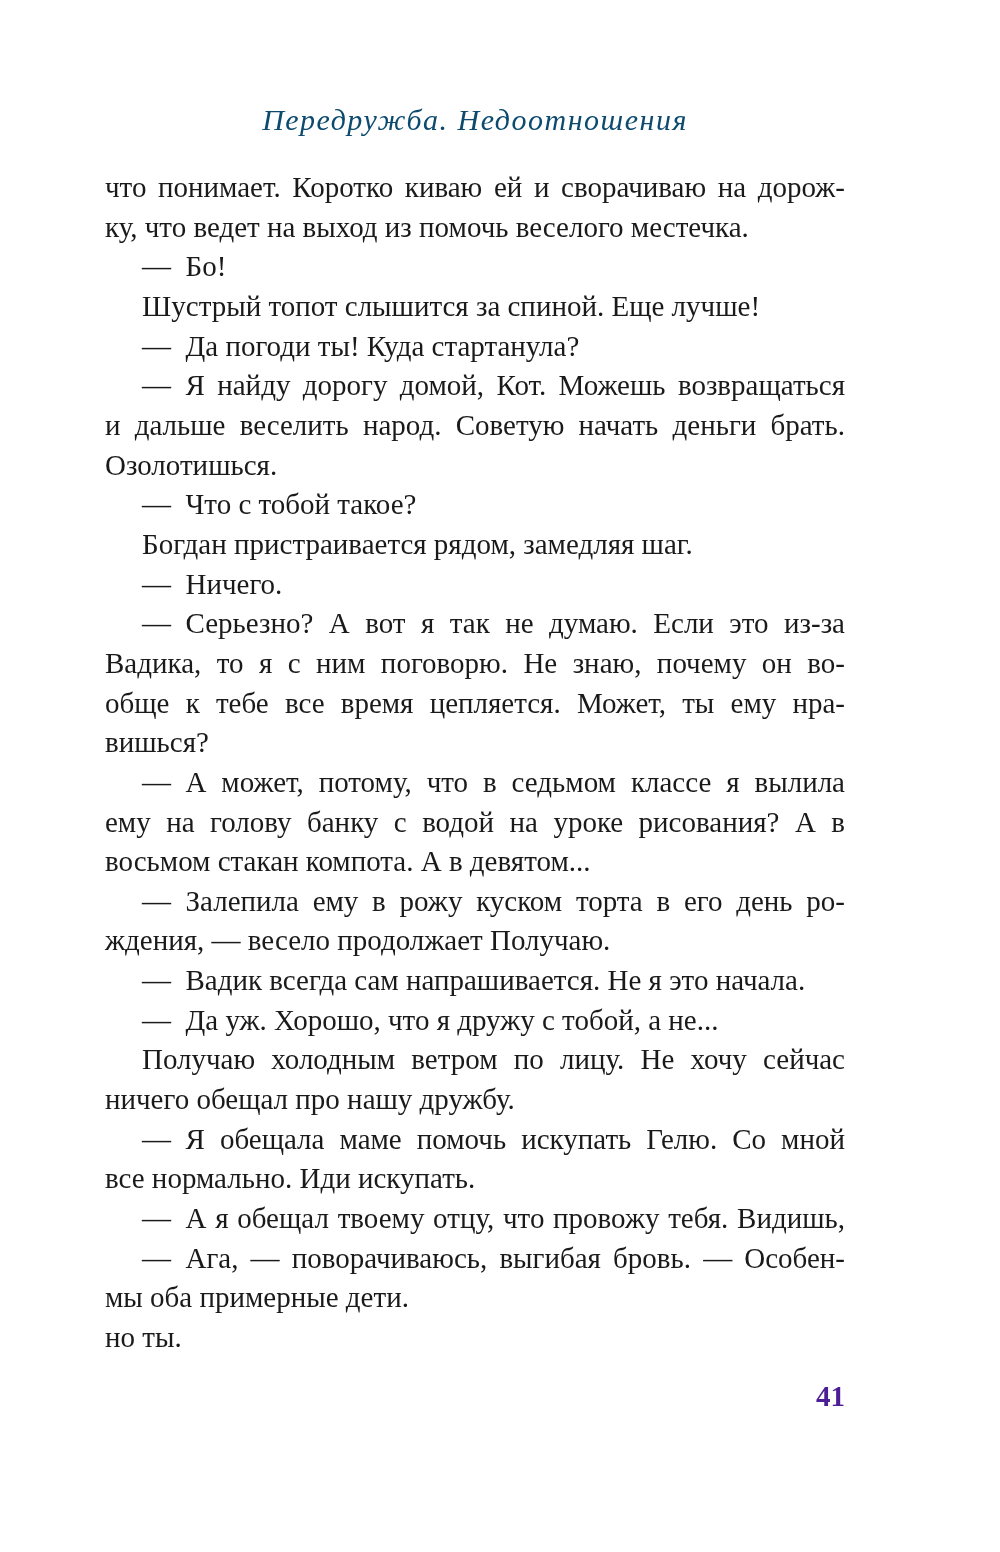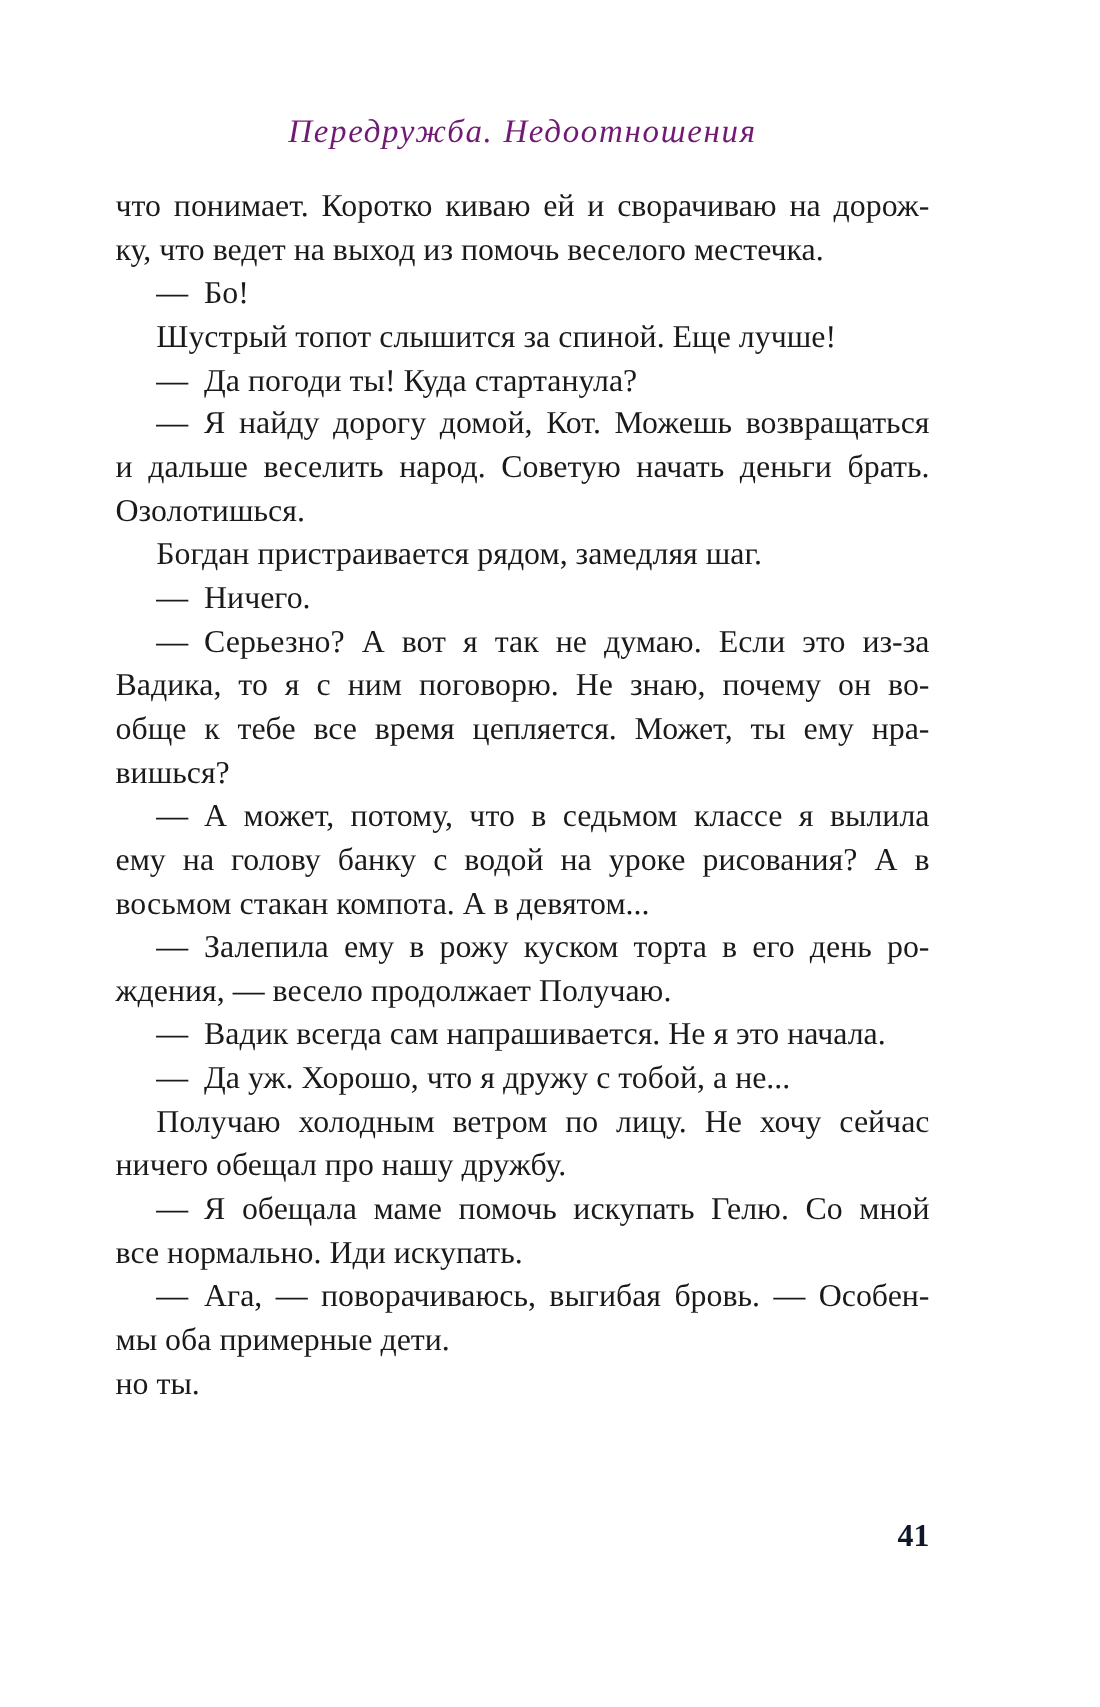--- a/index.html
+++ b/index.html
@@ -18,21 +18,21 @@
   }
   .running-header {
     position: absolute;
     top: 103px;
     left: 105px;
     width: 740px;
     text-align: center;
     font-style: italic;
     font-size: 30px;
     letter-spacing: 1.5px;
-    color: #701a75;
+    color: #0c4a6e;
     white-space: nowrap;
   }
   .text-block {
     position: absolute;
     top: 168px;
     left: 105px;
     width: 740px;
     font-size: 29px;
     line-height: 39.66px;
   }
@@ -47,54 +47,56 @@
     text-indent: 37px;
   }
   .page-number {
     position: absolute;
     top: 1380px;
     left: 105px;
     width: 740px;
     text-align: right;
     font-size: 29px;
     font-weight: 600;
-    color: #0f172a;
+    color: #4c1d95;
   }
 </style>
 </head>
 <body>
 
 <div class="book-page">
   <div class="running-header">Передружба. Недоотношения</div>
 
   <div class="text-block">
       <div class="text-line justify">что понимает. Коротко киваю ей и сворачиваю на дорож-</div>
       <div class="text-line">ку, что ведет на выход из помочь веселого местечка.</div>
       <div class="text-line indent">— Бо!</div>
       <div class="text-line indent">Шустрый топот слышится за спиной. Еще лучше!</div>
       <div class="text-line indent">— Да погоди ты! Куда стартанула?</div>
       <div class="text-line justify indent">— Я найду дорогу домой, Кот. Можешь возвращаться</div>
       <div class="text-line justify">и дальше веселить народ. Советую начать деньги брать.</div>
       <div class="text-line">Озолотишься.</div>
+      <div class="text-line indent">— Что с тобой такое?</div>
       <div class="text-line indent">Богдан пристраивается рядом, замедляя шаг.</div>
       <div class="text-line indent">— Ничего.</div>
       <div class="text-line justify indent">— Серьезно? А вот я так не думаю. Если это из-за</div>
       <div class="text-line justify">Вадика, то я с ним поговорю. Не знаю, почему он во-</div>
       <div class="text-line justify">обще к тебе все время цепляется. Может, ты ему нра-</div>
       <div class="text-line">вишься?</div>
       <div class="text-line justify indent">— А может, потому, что в седьмом классе я вылила</div>
       <div class="text-line justify">ему на голову банку с водой на уроке рисования? А в</div>
       <div class="text-line">восьмом стакан компота. А в девятом...</div>
       <div class="text-line justify indent">— Залепила ему в рожу куском торта в его день ро-</div>
       <div class="text-line">ждения, — весело продолжает Получаю.</div>
       <div class="text-line indent">— Вадик всегда сам напрашивается. Не я это начала.</div>
       <div class="text-line indent">— Да уж. Хорошо, что я дружу с тобой, а не...</div>
       <div class="text-line justify indent">Получаю холодным ветром по лицу. Не хочу сейчас</div>
       <div class="text-line">ничего обещал про нашу дружбу.</div>
       <div class="text-line justify indent">— Я обещала маме помочь искупать Гелю. Со мной</div>
       <div class="text-line">все нормально. Иди искупать.</div>
+      <div class="text-line justify indent">— А я обещал твоему отцу, что провожу тебя. Видишь,</div>
       <div class="text-line justify indent">— Ага, — поворачиваюсь, выгибая бровь. — Особен-</div>
       <div class="text-line">мы оба примерные дети.</div>
       <div class="text-line">но ты.</div>
     </div>
 
   <div class="page-number">41</div>
 </div>
 
 </body></html>

